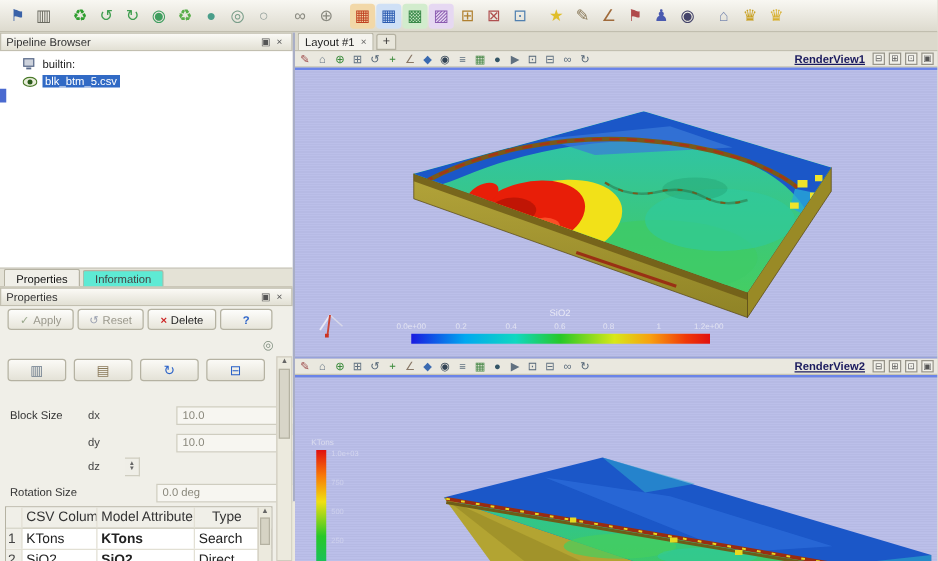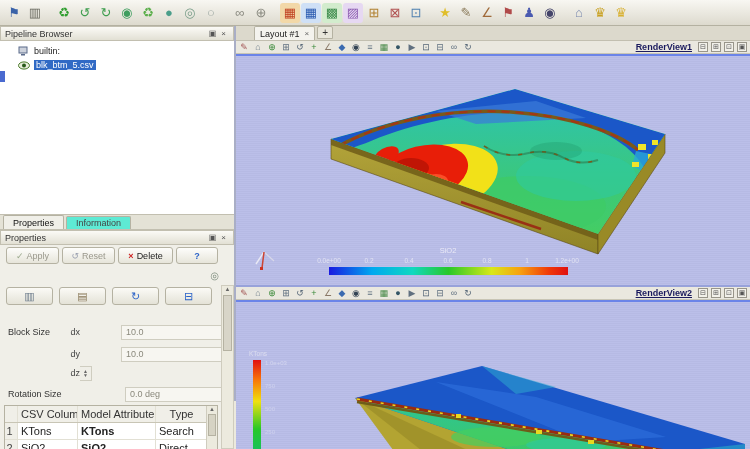--- a/index.html
+++ b/index.html
@@ -43,21 +43,21 @@
       font-family:"Liberation Sans",sans-serif;}
   .search-opt{position:absolute;left:208px;top:24px;width:13px;height:13px;display:flex;
       align-items:center;justify-content:center;font-size:10px;color:#7a8a7a;}
   .iconbtn-row{position:absolute;left:6px;top:42px;display:flex;gap:6px;}
   .ibtn{width:47px;height:18px;border:1px solid #b5b2a2;border-radius:3px;
       background:linear-gradient(#fbfaf6,#e4e2d7);display:flex;align-items:center;justify-content:center;
       font-size:11px;}
   .sect{position:absolute;left:4px;top:65px;width:213px;font-weight:bold;font-size:9.5px;color:#111;
       border-bottom:1px dotted #999;padding-bottom:2px;}
   .prow{position:absolute;height:16px;display:flex;align-items:center;font-size:9px;color:#333;}
-  .flabel{width:14px;text-align:right;margin-right:0;color:#444;}
+  .flabel{width:14px;text-align:right;margin-right:20px;color:#444;}
   .spinfield{width:108px;height:15px;border:1px solid #cfcdc0;background:#f7f6f1;color:#8a887c;
       font-size:9px;display:flex;align-items:center;padding:0 4px;margin-left:41px;}
   .spinner{width:12px;height:15px;border:1px solid #cfcdc0;border-left:none;background:#efeee7;
       display:flex;flex-direction:column;align-items:center;justify-content:center;color:#666;}
   .spinner span{font-size:5px;line-height:4px;}
   .ptable{position:absolute;left:4px;top:160px;width:214px;border:1px solid #b5b2a2;background:#fff;}
   .trow{display:grid;grid-template-columns:13px 60px 78px 52px;border-bottom:1px solid #e2e0d4;}
   .trow.head{background:#f0efe8;border-bottom:1px solid #c8c5b5;}
   .tcell{font-size:11px;padding:2px 3px;border-right:1px solid #e2e0d4;white-space:nowrap;overflow:hidden;}
   .trow.head .tcell{text-align:center;color:#333;}
@@ -65,21 +65,21 @@
   .tcell.battr{font-weight:bold;}
   .mini-scroll{position:absolute;right:0;top:0;bottom:0;width:11px;background:#eceade;
       border-left:1px solid #cfccbe;font-size:6px;color:#666;text-align:center;}
   .mini-scroll .sthumb{margin:2px 1px;height:22px;background:#d6d3c4;border:1px solid #b5b2a2;}
   .pscroll{position:absolute;left:221px;top:40px;width:13px;height:164px;background:#eceade;
       border:1px solid #cfccbe;font-size:6px;color:#666;text-align:center;}
   .pscroll .sthumb{margin:3px 1px;height:56px;background:#d8d5c8;border:1px solid #b5b2a2;}
 
   
   #right-panel{position:absolute;left:236px;top:26px;width:514px;height:423px;background:#d8d5c8;}
-  .layout-tabs{height:15px;background:#dcd9cc;display:flex;align-items:flex-start;padding-left:18px;
+  .layout-tabs{height:15px;background:#dcd9cc;display:flex;align-items:center;padding-left:2px;
       gap:2px;border-bottom:1px solid #c2bfb0;}
   .ltab{height:14px;background:#f4f3ee;border:1px solid #b5b2a2;border-bottom:none;
       border-radius:2px 2px 0 0;display:flex;align-items:center;font-size:9px;padding:0 5px;gap:5px;}
   .ltab .closex{font-size:8px;color:#666;}
   .addtab{width:16px;height:13px;border:1px solid #b5b2a2;background:#e8e6db;display:flex;
       align-items:center;justify-content:center;font-size:10px;color:#333;border-radius:2px 2px 0 0;}
   .vtb{height:13px;background:#eae8df;display:flex;align-items:center;padding:0 2px;gap:2px;
       border-bottom:1px solid #c8c5b5;}
   .vtb .vicon{width:12px;height:11px;font-size:9px;display:flex;align-items:center;justify-content:center;}
   .vtb .vspacer{flex:1;}

